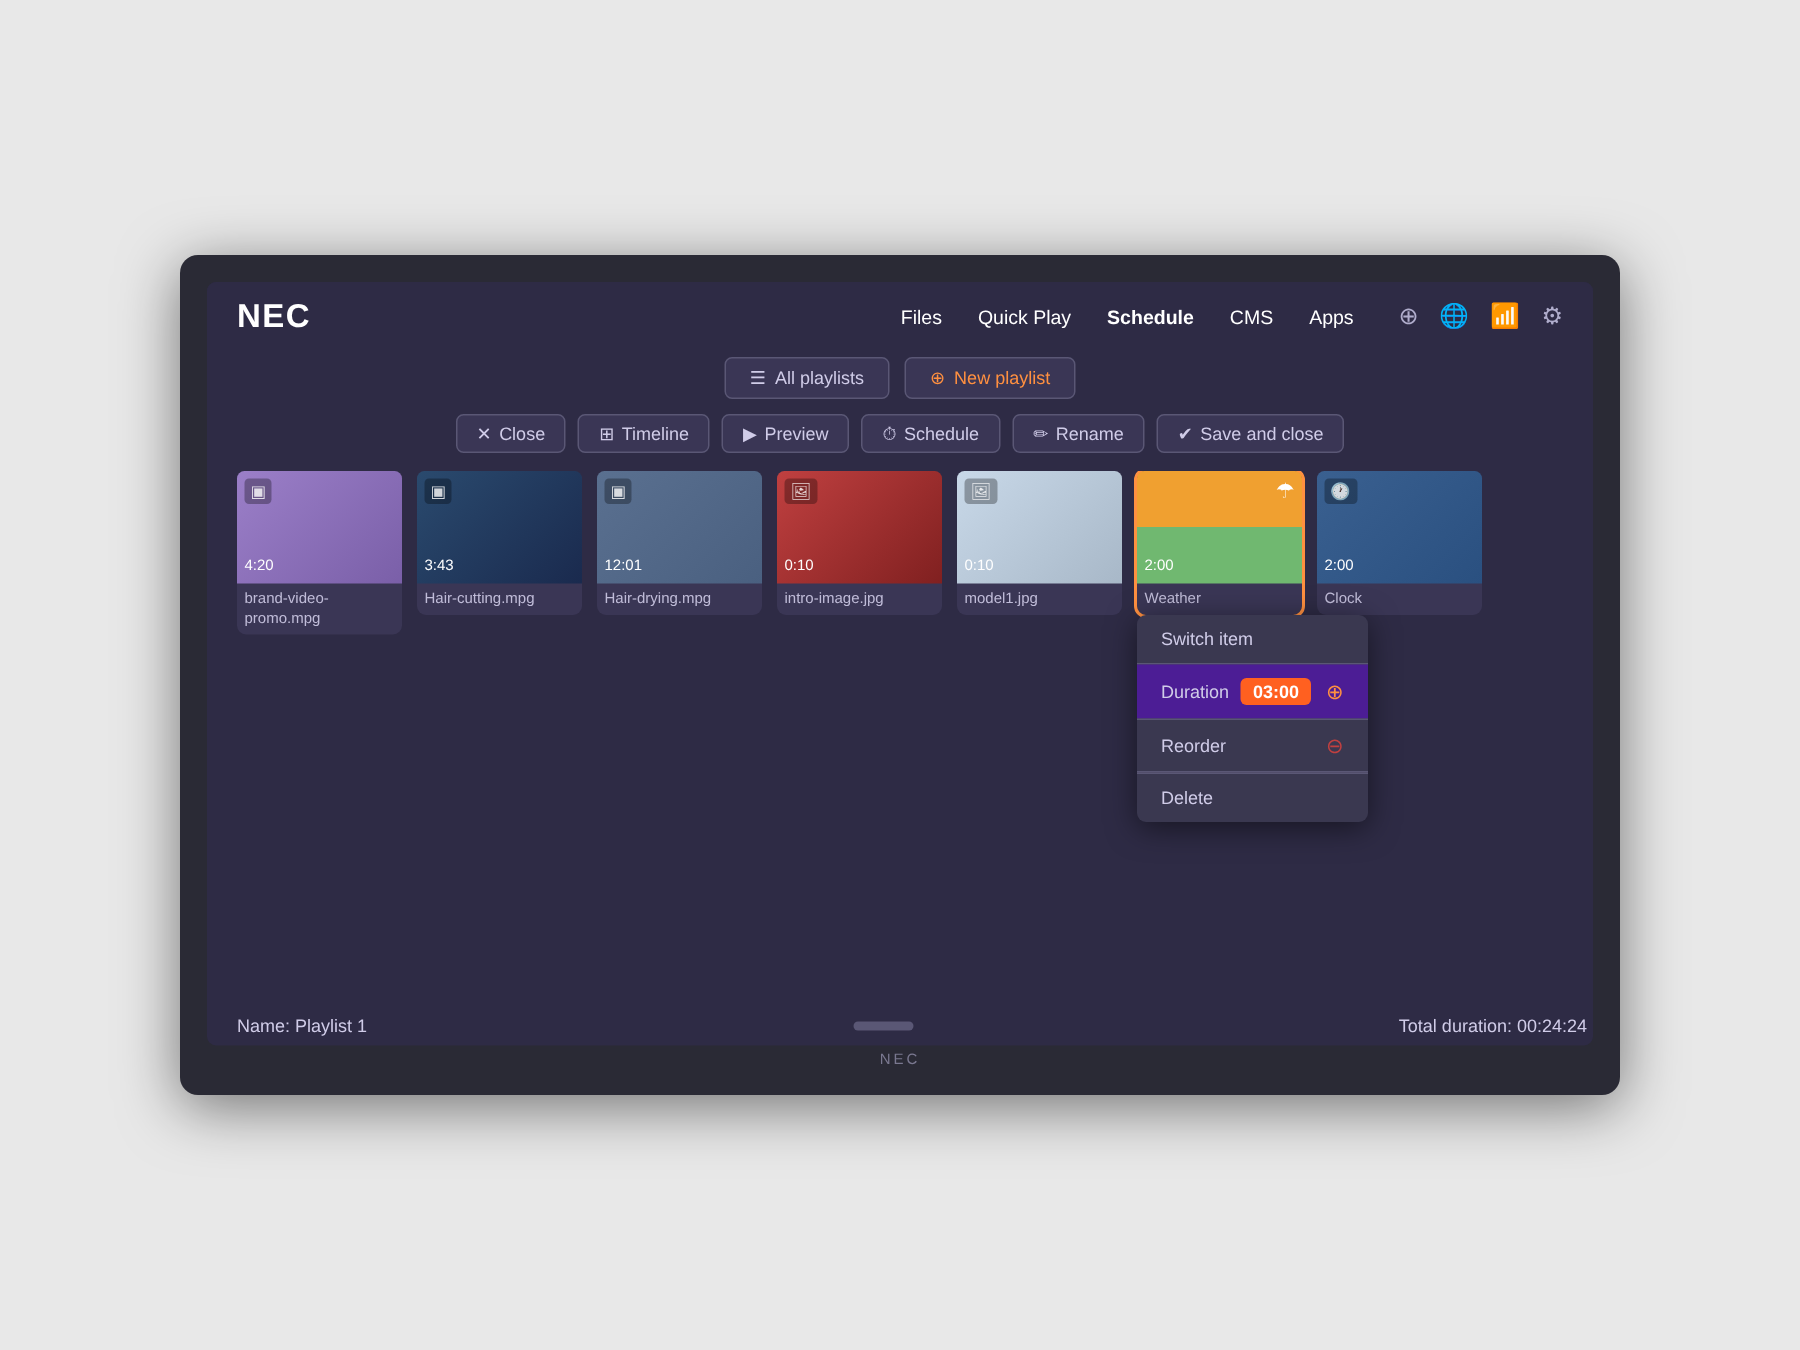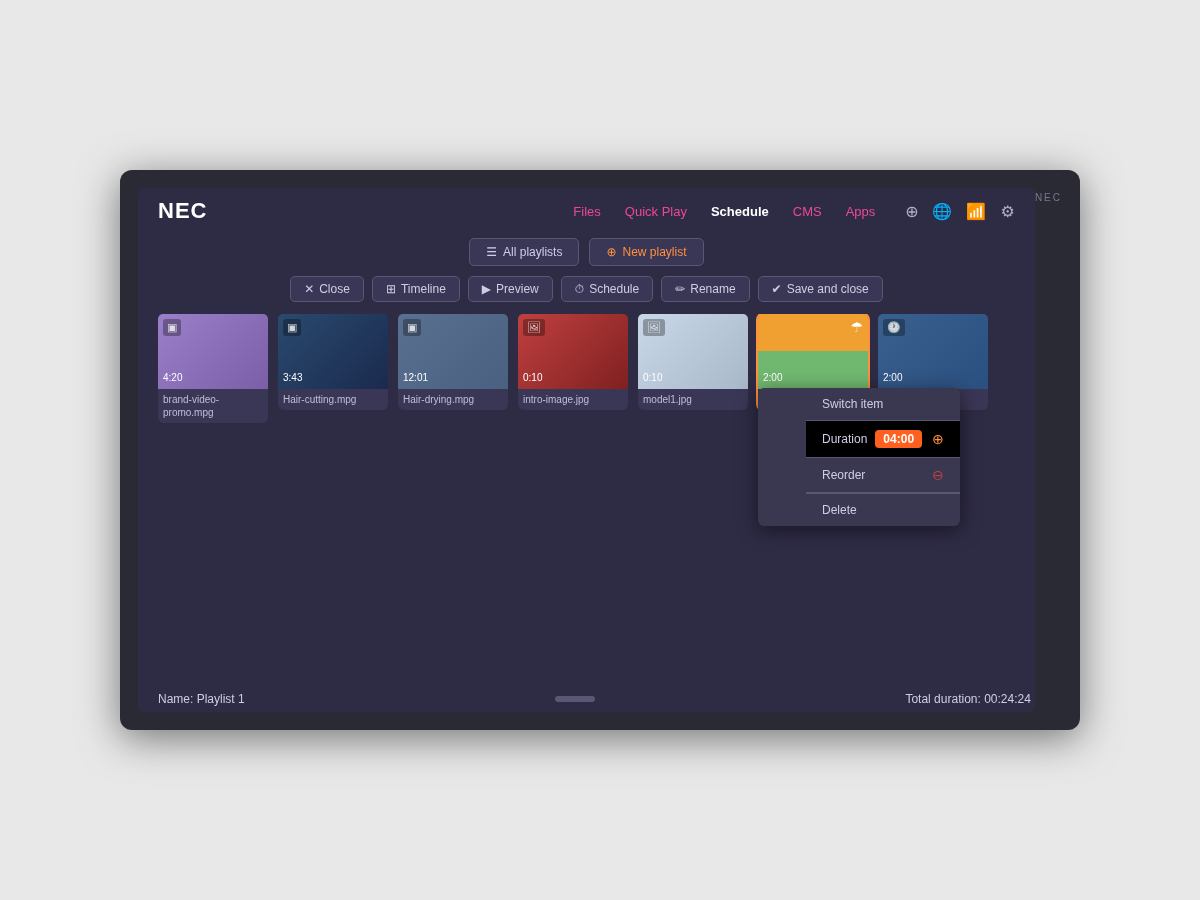--- a/index.html
+++ b/index.html
@@ -13,21 +13,21 @@
     }
     .tv-outer {
       width: 960px;
       height: 560px;
       background: #2a2a35;
       border-radius: 12px;
       padding: 18px;
       box-shadow: 0 8px 40px rgba(0,0,0,0.5);
       position: relative;
       display: flex;
-      flex-direction: row;
+      flex-direction: column;
     }
     .tv-screen {
       flex: 1;
       background: #2e2b45;
       border-radius: 6px;
       display: flex;
       flex-direction: column;
       overflow: hidden;
       position: relative;
     }
@@ -45,21 +45,21 @@
       letter-spacing: 1px;
       margin-right: auto;
     }
     .nav-items {
       display: flex;
       gap: 24px;
       align-items: center;
       margin-right: 30px;
     }
     .nav-item {
-      color: #ec4899;
+      color: #ffffff;
       font-size: 13px;
       cursor: pointer;
     }
     .nav-item.active {
       color: white;
       font-weight: 700;
     }
     .header-icons {
       display: flex;
       gap: 14px;
@@ -196,21 +196,21 @@
       min-width: 140px;
       overflow: hidden;
     }
     .ctx-item {
       padding: 9px 16px;
       font-size: 12px;
       color: #d0cce8;
       cursor: pointer;
     }
     .ctx-item.active {
-      background: #000000;
+      background: #4c1d95;
       display: flex;
       align-items: center;
       justify-content: space-between;
     }
     .ctx-duration-val {
       background: #ff6020;
       color: white;
       font-size: 12px;
       font-weight: 700;
       padding: 2px 8px;
@@ -368,29 +368,29 @@
         <div class="card-label">model1.jpg</div>
       </div>
 
       <div class="media-card selected" style="position:relative;">
         <div class="card-thumb thumb-orange-green">
           <span class="card-top-icon">☂</span>
           <span class="card-duration">2:00</span>
         </div>
         <div class="card-label">Weather</div>
 
-        <div class="context-menu" style="top: 74px; left: 0px; padding-left: 48px;">
+        <div class="context-menu" style="top: 96px; left: 0px;">
           <div class="ctx-item">
             <span>Switch item</span>
           </div>
           <div class="ctx-divider"></div>
           <div class="ctx-item active" style="display:flex;align-items:center;justify-content:space-between;gap:8px;">
             <span>Duration</span>
             <div style="display:flex;align-items:center;gap:4px;">
-              <span class="ctx-duration-val">04:00</span>
+              <span class="ctx-duration-val">03:00</span>
               <span class="ctx-add-icon">⊕</span>
             </div>
           </div>
           <div class="ctx-divider"></div>
           <div class="ctx-item ctx-reorder-row" style="display:flex;align-items:center;justify-content:space-between;text-align:right;">
             <span>Reorder</span>
             <span class="ctx-remove-icon">⊖</span>
           </div>
           <div class="ctx-divider"></div>
           <div class="ctx-divider"></div>

